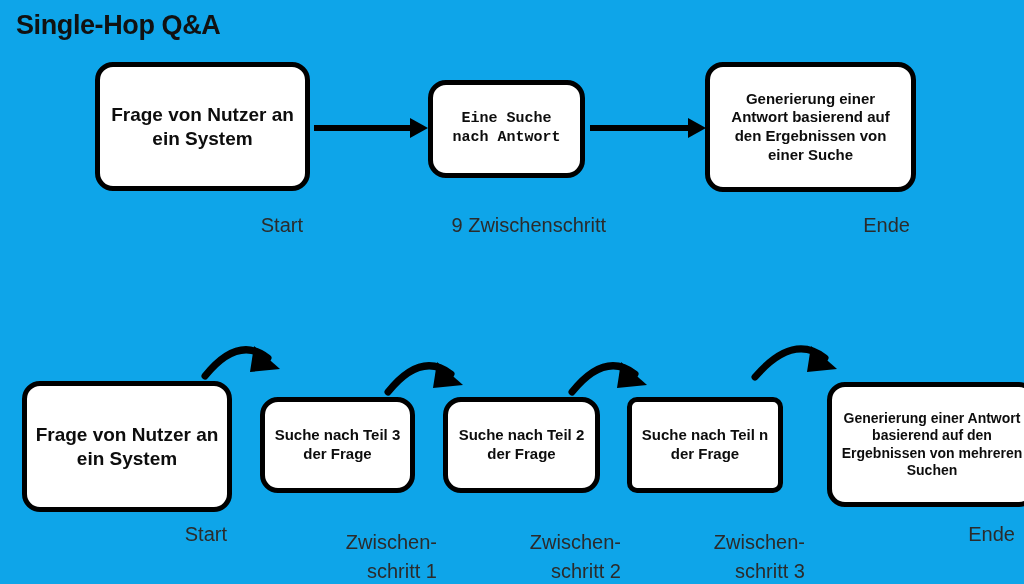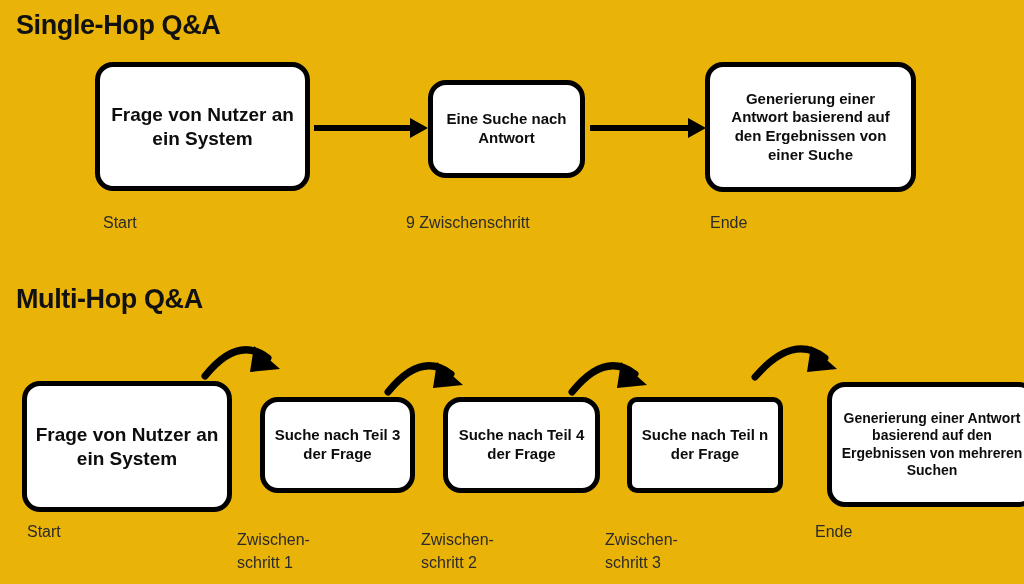--- a/index.html
+++ b/index.html
@@ -7,21 +7,21 @@
     padding: 0;
     background: #ffffff;
   }
   body {
     font-family: "Liberation Sans", sans-serif;
   }
   #canvas {
     position: relative;
     width: 1024px;
     height: 584px;
-    background: #eab308;
+    background: #0ea5e9;
     overflow: hidden;
   }
   .section-title {
     position: absolute;
     font-family: "Liberation Sans", sans-serif;
     font-weight: bold;
     font-size: 27px;
     letter-spacing: -0.4px;
     color: #111111;
     white-space: nowrap;
@@ -46,23 +46,23 @@
     padding: 2px 6px;
   }
   .node-lg { font-size: 19px; }
   .node-md { font-size: 15px; }
   .node-sm { font-size: 14px; margin-left: 17px; }
 
   .caption {
     position: absolute;
     font-family: "Liberation Sans", sans-serif;
     font-weight: normal;
-    font-size: 16px;
+    font-size: 20px;
     color: #2b2b2b;
-    text-align: left;
+    text-align: right;
     line-height: 1.45;
     white-space: pre-line;
   }
 
   svg.arrows {
     position: absolute;
     left: 0;
     top: 0;
     width: 1024px;
     height: 584px;
@@ -71,37 +71,36 @@
 </style>
 </head>
 <body>
 
 <div id="canvas">
 
   <div class="section-title" id="title-single">Single-Hop Q&amp;A</div>
 
   <div class="node node-lg" style="left:95px; top:62px; width:215px; height:129px;">Frage von Nutzer an ein System</div>
 
-  <div class="node node-md" style="left:428px; top:80px; width:157px; height:98px;">Eine Suche nach Antwort</div>
+  <div class="node node-md" style="left:428px; top:80px; width:157px; height:98px;font-family:Liberation Mono, monospace;">Eine Suche nach Antwort</div>
 
   <div class="node node-md" style="left:705px; top:62px; width:211px; height:130px;">Generierung einer Antwort basierend auf den Ergebnissen von einer Suche</div>
 
   <div class="caption" style="left:103px; top:211px; width:200px;">Start</div>
 
   <div class="caption" style="left:406px; top:211px; width:200px;">9 Zwischenschritt</div>
 
   <div class="caption" style="left:710px; top:211px; width:200px;">Ende</div>
 
-  <div class="section-title" id="title-multi">Multi-Hop Q&amp;A</div>
 
   <div class="node node-lg" style="left:22px; top:381px; width:210px; height:131px;">Frage von Nutzer an ein System</div>
 
   <div class="node node-md" style="left:260px; top:397px; width:155px; height:96px;">Suche nach Teil 3 der Frage</div>
 
-  <div class="node node-md" style="left:443px; top:397px; width:157px; height:96px;">Suche nach Teil 4 der Frage</div>
+  <div class="node node-md" style="left:443px; top:397px; width:157px; height:96px;">Suche nach Teil 2 der Frage</div>
 
   <div class="node node-md" style="left:627px; top:397px; width:156px; height:96px;border-radius:10px;">Suche nach Teil n der Frage</div>
 
   <div class="node node-sm" style="left:810px; top:382px; width:210px; height:125px;">Generierung einer Antwort basierend auf den Ergebnissen von mehreren  Suchen</div>
 
   <div class="caption" style="left:27px; top:520px; width:200px;">Start</div>
 
   <div class="caption" style="left:237px; top:528px; width:200px;">Zwischen-
 schritt 1</div>
 

